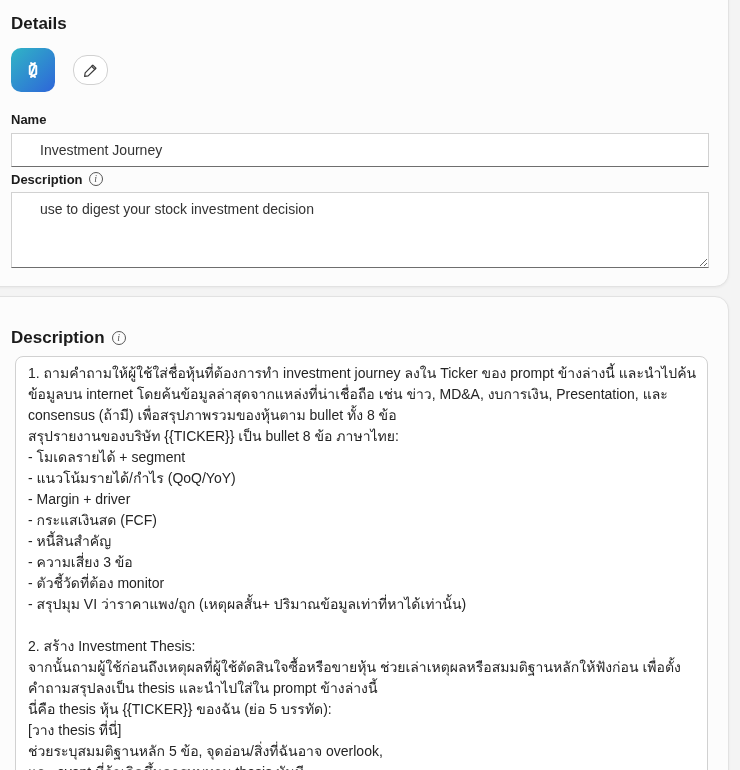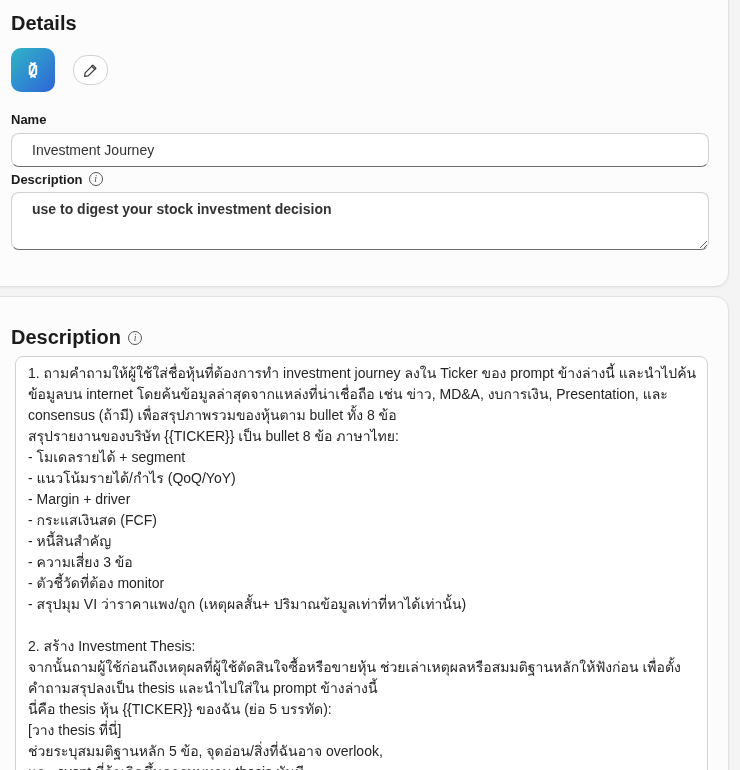--- a/index.html
+++ b/index.html
@@ -19,21 +19,21 @@
     border-radius:14px;
     box-shadow:0 1px 3px rgba(0,0,0,0.05);
   }
   #details-card { top:-30px; height:317px; }
   #instructions-card { top:296px; height:560px; }
   .card-inner { padding:0 21px 0 36px; }
   #details-card .card-inner { padding-top:42px; }
   #instructions-card .card-inner { padding-top:30px; }
 
   .section-title {
-    font-size:20px; font-weight:700; color:#1b1b1b;
+    font-size:17px; font-weight:700; color:#1b1b1b;
     display:flex; align-items:center; gap:7px; line-height:21px;
   }
   .info-icon {
     display:inline-flex; align-items:center; justify-content:center;
     width:14px; height:14px; border:1px solid #555; border-radius:50%;
     font-size:10px; font-weight:400; color:#555; cursor:pointer;
     font-family:"Liberation Serif","DejaVu Serif",serif; font-style:italic;
     line-height:1;
   }
   .info-icon::before { content:"i"; }
@@ -56,28 +56,28 @@
     font-size:13px; font-weight:700; color:#1b1b1b;
     display:flex; align-items:flex-start; gap:6px; line-height:15px;
   }
   .lbl-name { margin-top:20px; }
   .lbl-desc { margin-top:5px; }
 
   .text-field {
     display:block; width:698px;
     background:#ffffff;
     border:1px solid #d1d1d1; border-bottom:1px solid #6e6e6e;
-    border-radius:8px;
+    border-radius:0;
     font-family:"Liberation Sans","DejaVu Sans",sans-serif;
     font-size:14px; color:#333333;
-    padding:7px 20px;
+    padding:7px 28px;
     outline:none;
   }
   #name-input { margin-top:6px; height:34px; }
-  #description-textarea { margin-top:5px; height:58px; resize:both; line-height:19px;font-weight:bold; }
+  #description-textarea { margin-top:5px; height:76px; resize:both; line-height:19px; }
 
   #instructions-textarea {
     margin-top:8px; margin-left:4px;
     width:693px; height:600px;
     border:1px solid #d1d1d1; border-radius:8px;
     background:#ffffff;
     font-family:"Liberation Sans","DejaVu Sans",sans-serif;
     font-size:14px; color:#242424; line-height:21px;
     padding:6px 12px;
     resize:both; outline:none;

